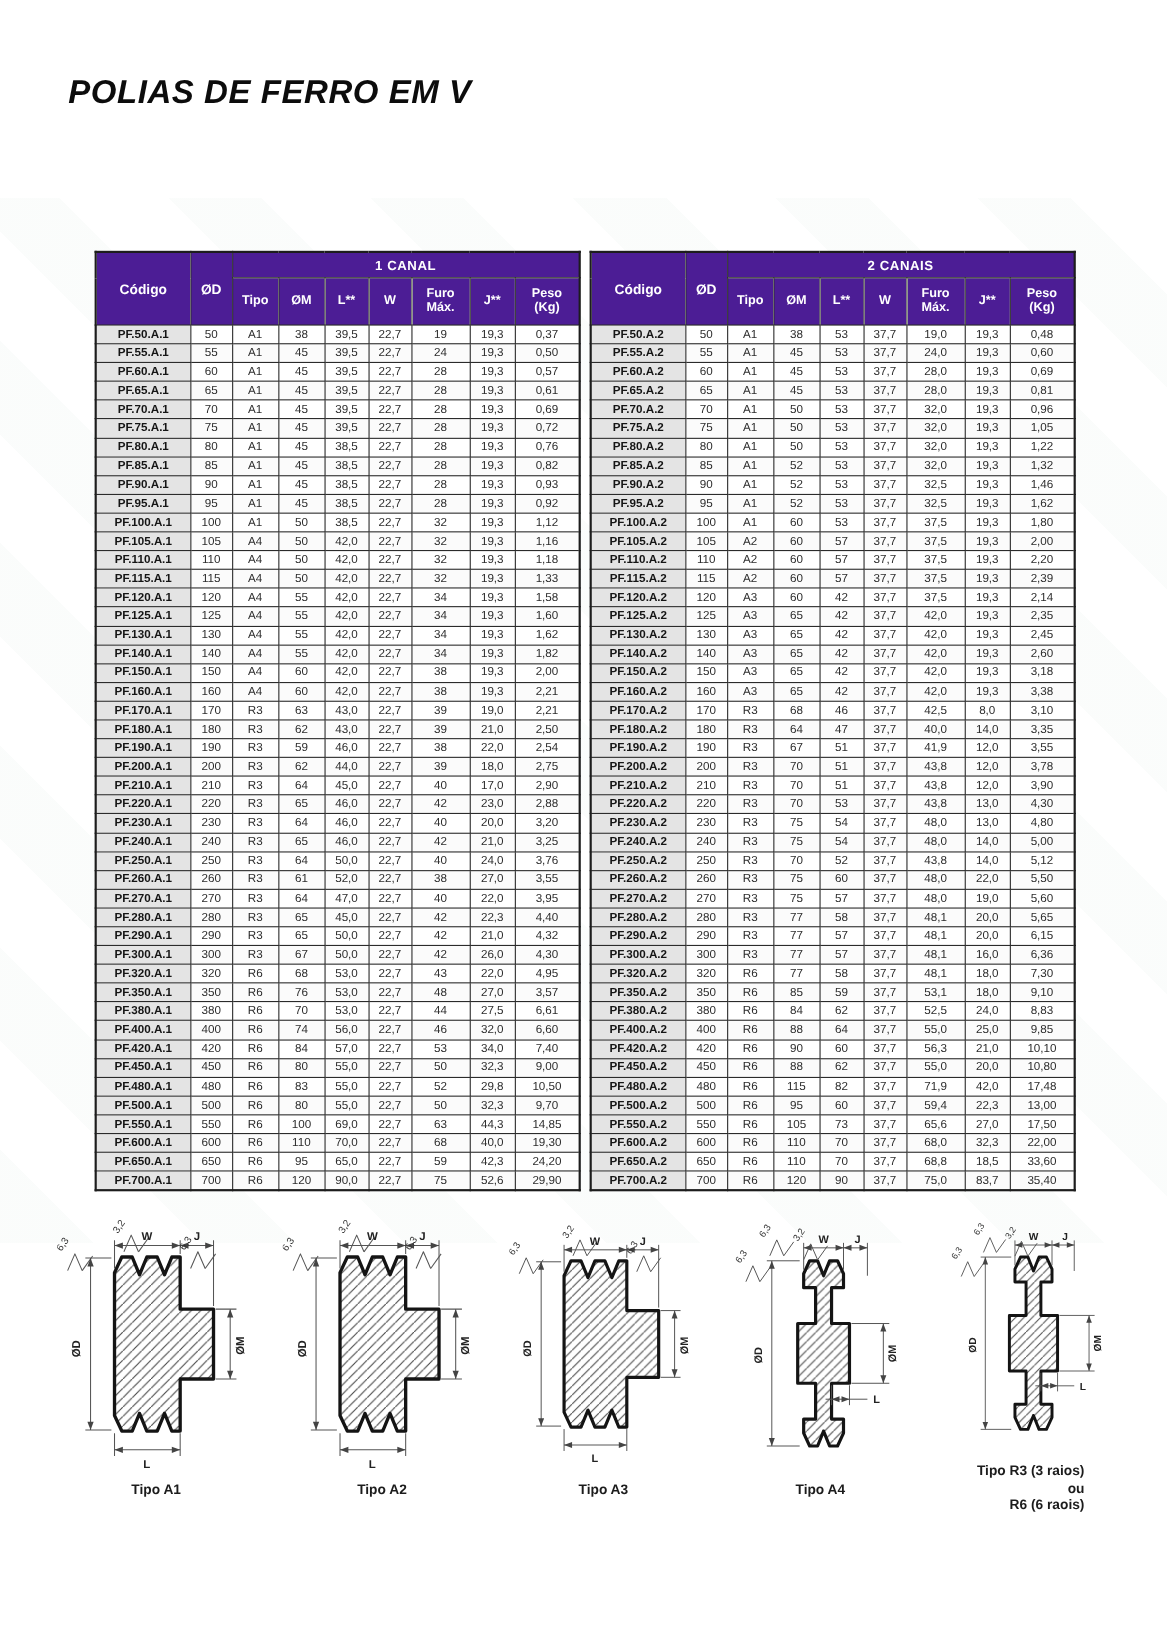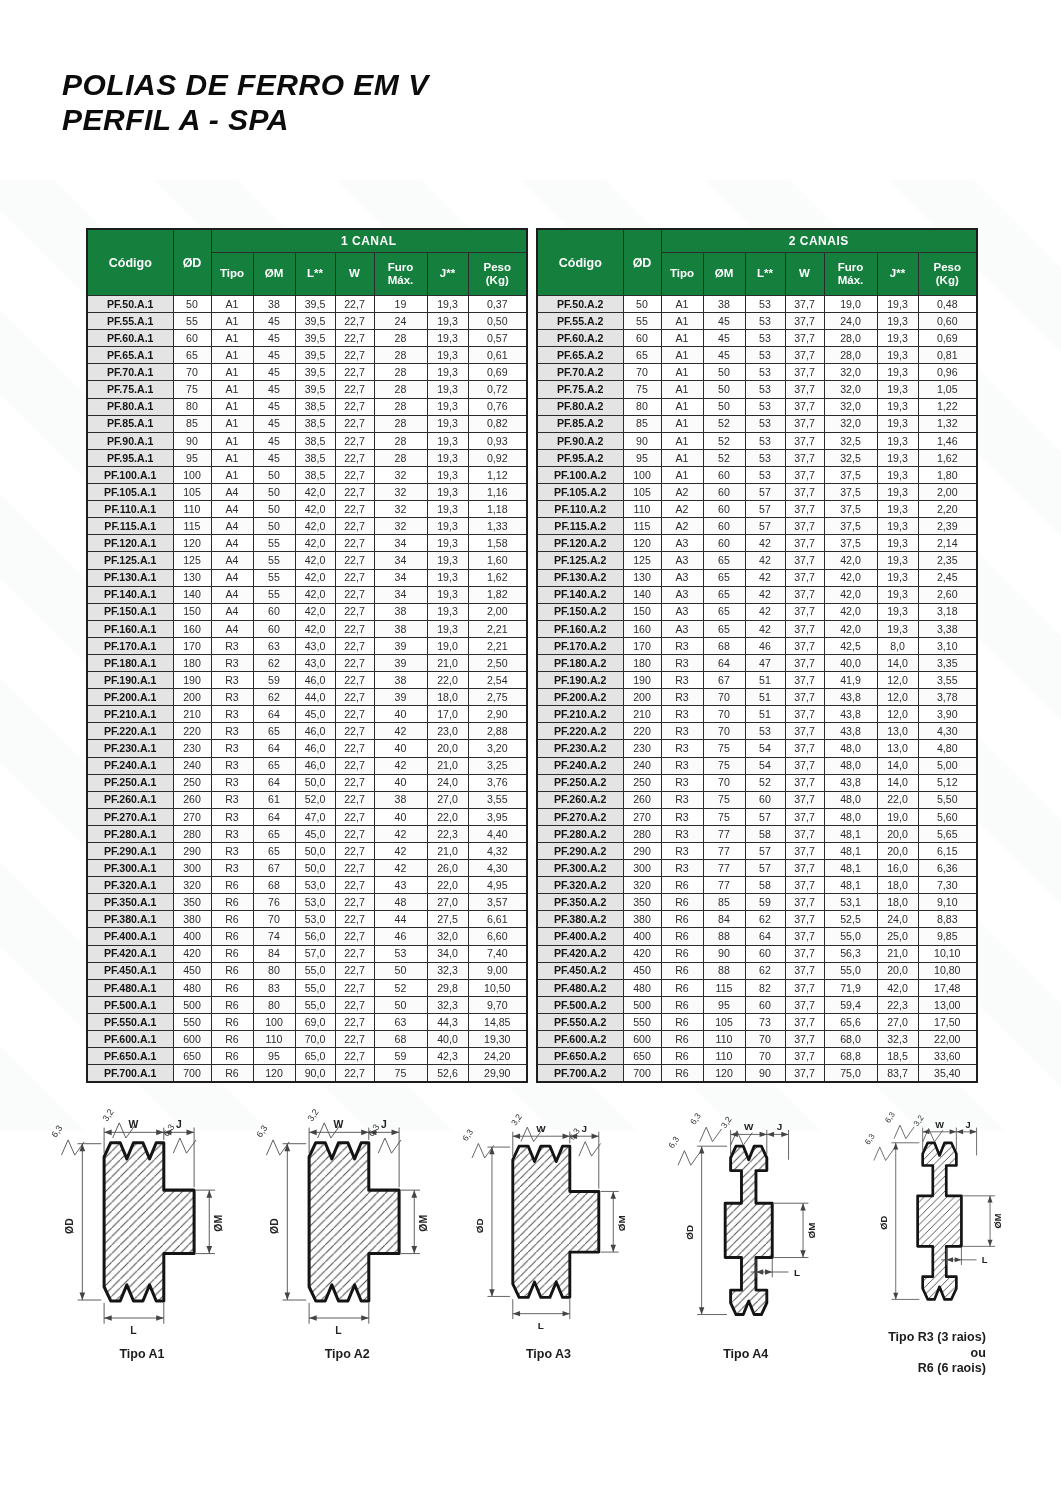--- a/index.html
+++ b/index.html
@@ -20,21 +20,21 @@
   .logo .brand{position:absolute;left:40px;top:26px;font-style:italic;font-weight:bold;
         font-size:47px;letter-spacing:-2px;color:#1a9e78;
         text-shadow:-3px 0 0 #fff,3px 0 0 #fff,0 -3px 0 #fff,0 3px 0 #fff,-2px -2px 0 #fff,2px 2px 0 #fff;}
 
   
   .tables{position:absolute;left:86px;top:228px;display:flex;gap:8px;}
   table.cat{border-collapse:collapse;table-layout:fixed;background:#fff;}
   table.cat th,table.cat td{border:1px solid #2b2b2b;text-align:center;vertical-align:middle;
         padding:0 1px;overflow:hidden;}
   table.cat{border:2px solid #1d1d1d;}
-  table.cat th{background:#15803d;color:#ffffff;font-weight:bold;}
+  table.cat th{background:#4c1d95;color:#ffffff;font-weight:bold;}
   th.grp{height:22px;font-size:12px;letter-spacing:.5px;}
   th.top{font-size:12.5px;}
   th.sub{height:42px;font-size:11.5px;line-height:1.15;white-space:pre-line;}
   table.cat td{height:16.1px;font-size:10.6px;color:#2c2c2c;line-height:1;}
   table.cat td.codigo{background:#e4e4e4;font-weight:bold;color:#151515;font-size:10.6px;}
   table.cat tr:nth-child(even) td:not(.codigo){background:#fbfbfb;}
 
   
   .diagrams{position:absolute;left:52px;top:1100px;width:965px;display:flex;
             justify-content:space-between;align-items:flex-start;}
@@ -51,21 +51,20 @@
   .page-num{position:absolute;right:86px;top:1384px;font-family:"Liberation Serif",serif;
         font-size:38px;color:#177a60;}
 </style>
 </head>
 <body>
 
 <div class="page">
 
   <div class="title">
     <div>POLIAS DE FERRO EM V</div>
-    <div>PERFIL A - SPA</div>
   </div>
 
 
   <div class="tables">
 
     <table class="cat">
       <colgroup>
         <col style="width:86px">
           <col style="width:38px">
           <col style="width:42px">

